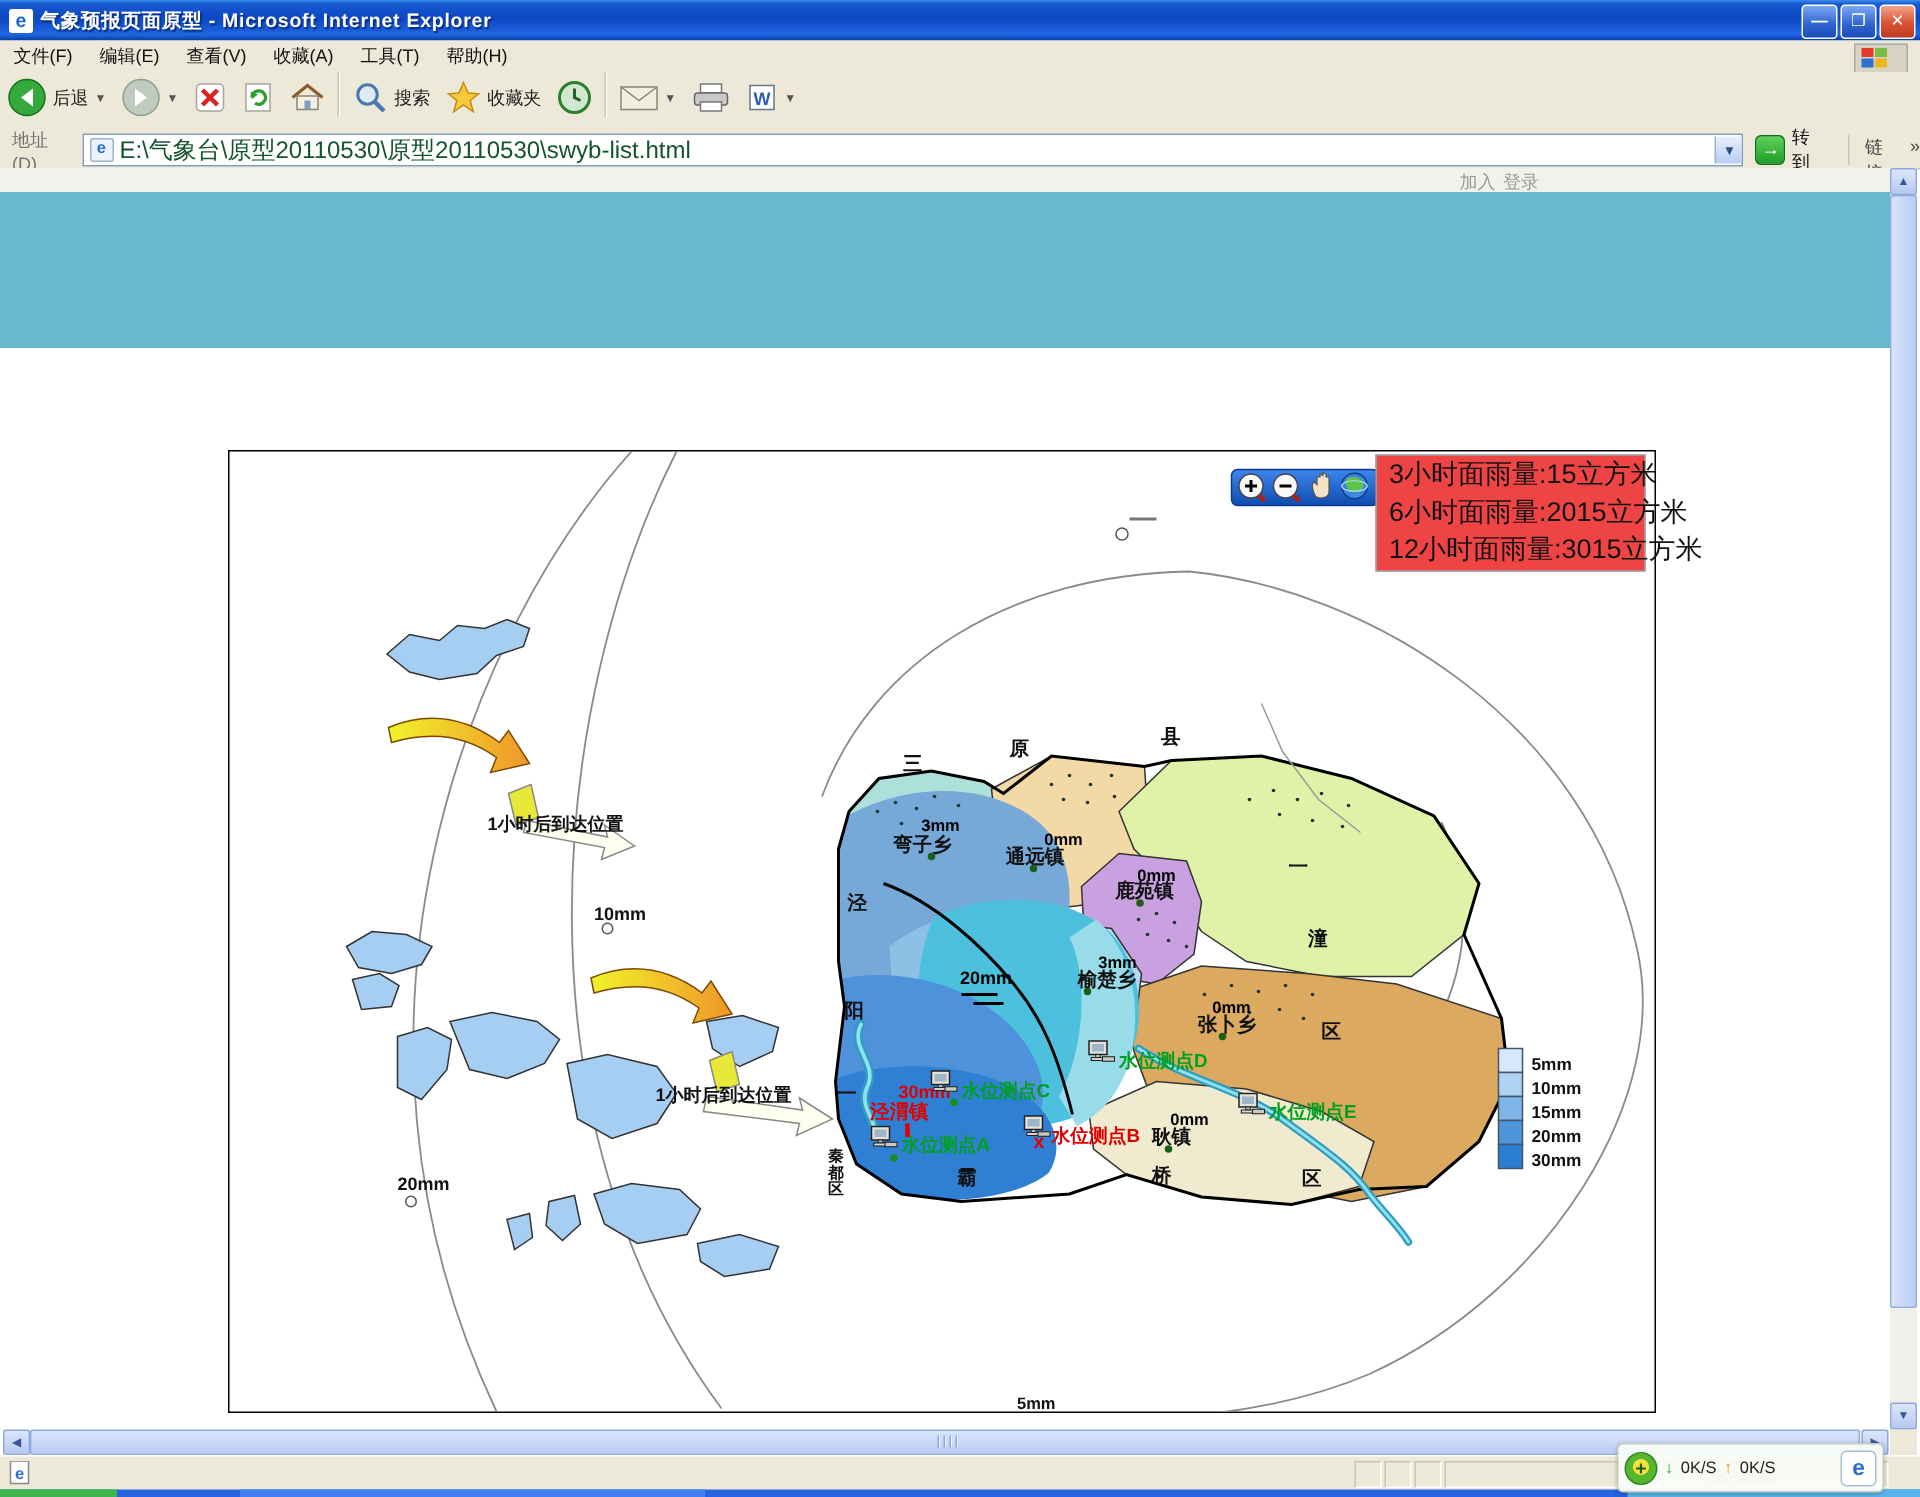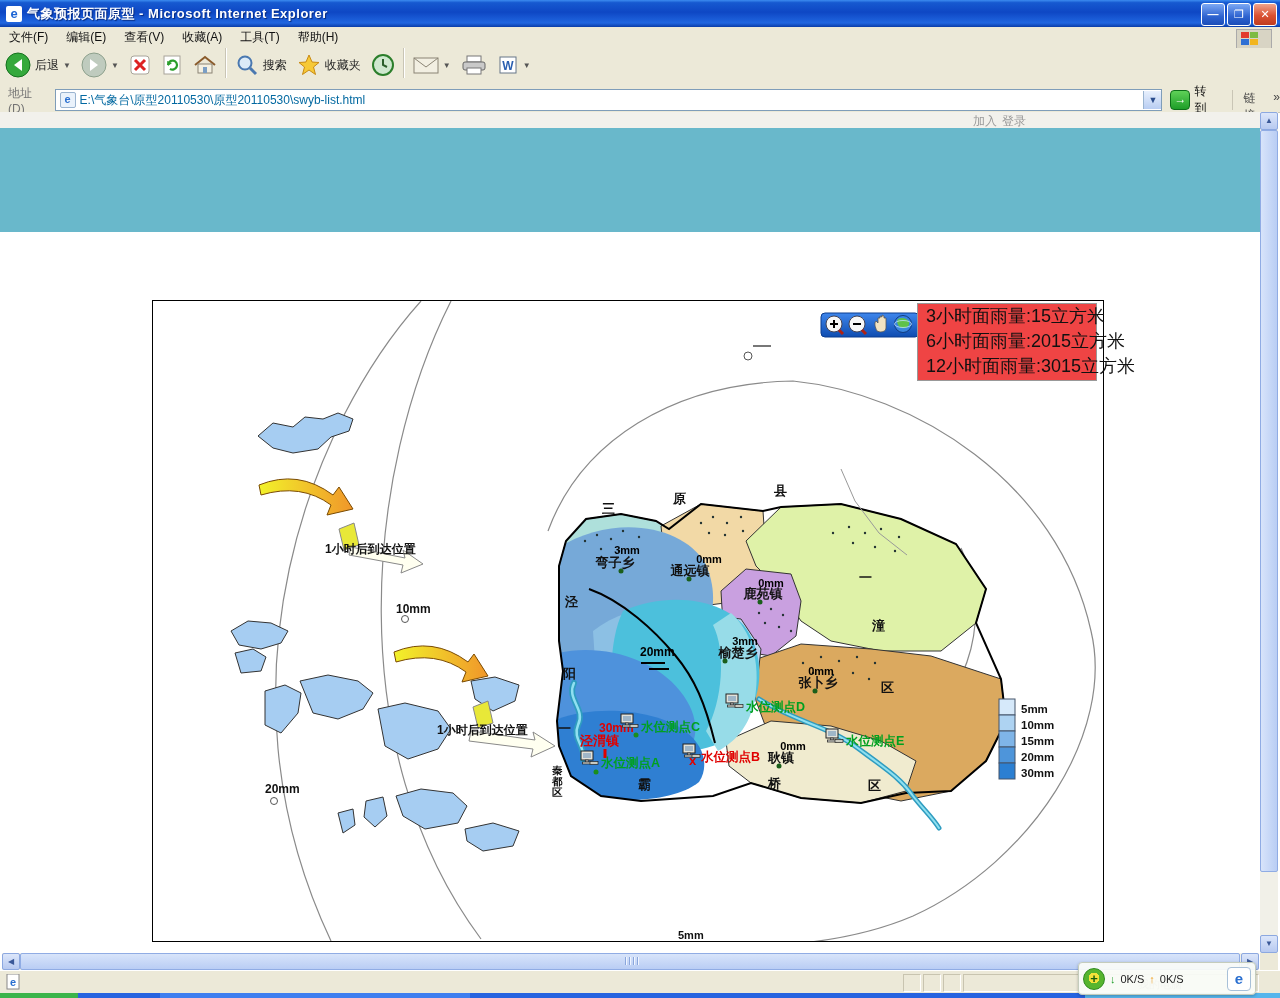--- a/index.html
+++ b/index.html
@@ -213,21 +213,21 @@
           <text x="11" y="16" font-size="12" font-weight="bold" fill="#2A5FB0" text-anchor="middle">W</text>
         </svg>
       <span class="drop">▼</span>
     </div>
   </div>
 
   <div class="abs addrbar">
     <span style="margin-left:8px;color:#737373;">地址(D)</span>
     <div class="addr-input">
       <div class="addr-ico">e</div>
-      <span style="font-size:12px;color:#0369a1;">E:\气象台\原型20110530\原型20110530\swyb-list.html</span>
+      <span style="font-size:16px;color:#14532d;">E:\气象台\原型20110530\原型20110530\swyb-list.html</span>
       <div class="addr-drop">▼</div>
     </div>
     <div class="gobtn">
       <div class="goico">→</div>
       <span>转到</span>
     </div>
     <div class="links">
       <span>链接</span>
       <span>»</span>
     </div>

